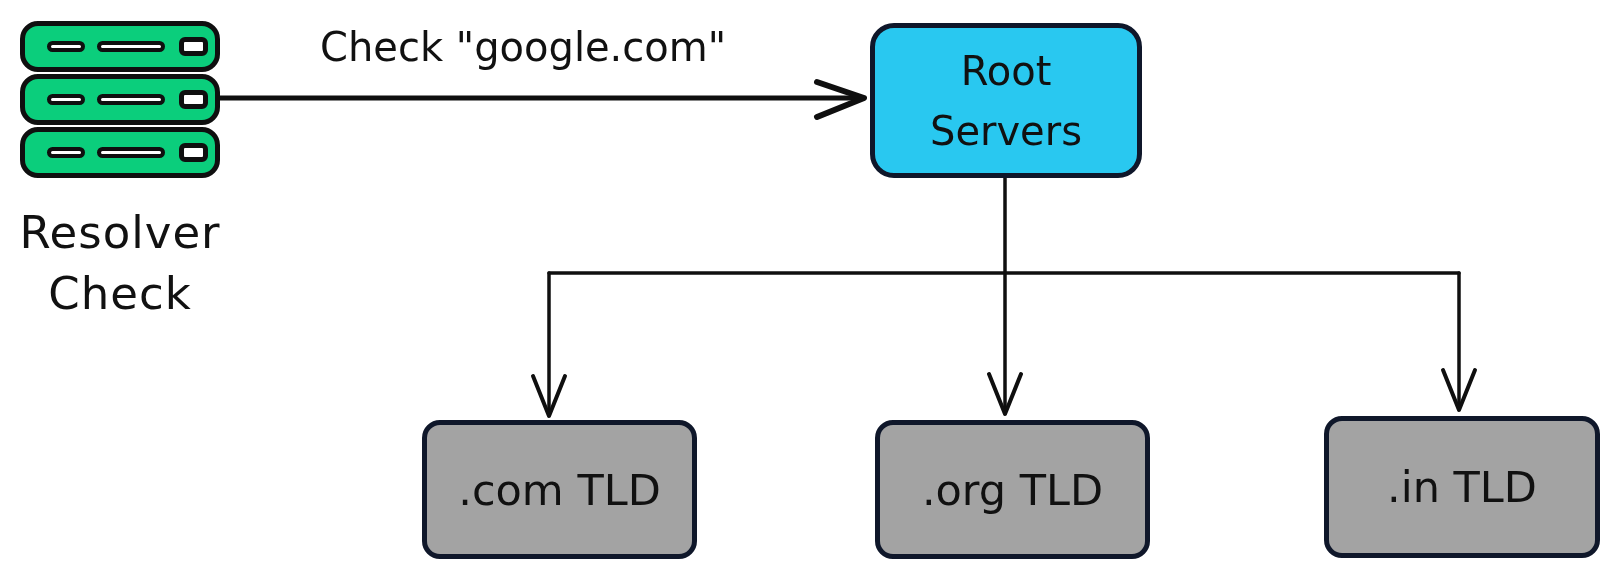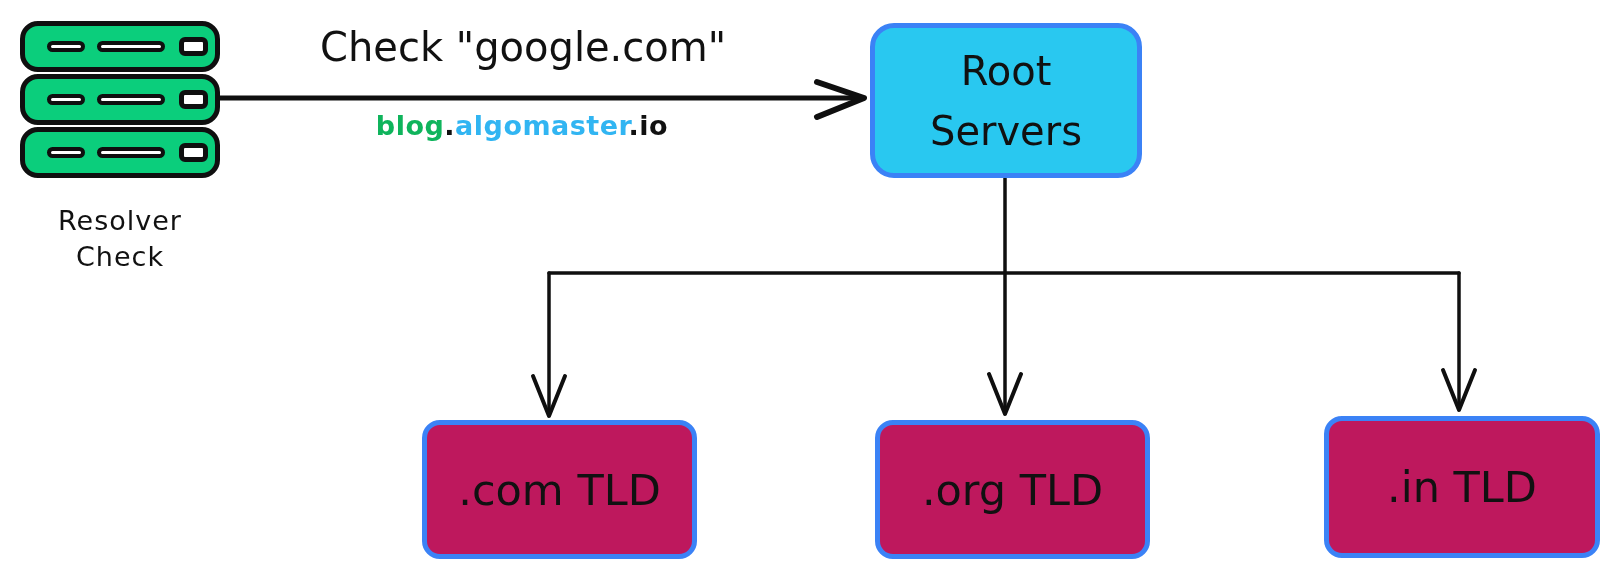--- a/index.html
+++ b/index.html
@@ -51,21 +51,21 @@
     border: 5px solid #0f0f0f;
     border-radius: 6px;
     margin-left: 2px;
   }
   
   .resolver-label {
     position: absolute;
     left: 8px; top: 203px;
     width: 224px;
     text-align: center;
-    font-size: 27px;
+    font-size: 45px;
     line-height: 1.35;
     letter-spacing: 1px;
   }
   .arrow-label {
     position: absolute;
     left: 320px; top: 24px;
     width: 404px;
     text-align: center;
     font-size: 40px;
     white-space: nowrap;
@@ -79,37 +79,37 @@
     font-weight: bold;
     letter-spacing: 0.5px;
   }
   .wm-blog { color: #0fb45c; }
   .wm-algomaster { color: #31b5f2; }
   .wm-dot, .wm-io { color: #111111; }
   
   .node {
     position: absolute;
     box-sizing: border-box;
-    border: 5px solid #3b82f6;
+    border: 5px solid #0f172a;
     display: flex;
     flex-direction: column;
     align-items: center;
     justify-content: center;
     text-align: center;
   }
   .node-root {
     left: 870px; top: 23px;
     width: 272px; height: 155px;
     background: #29c8f0;
     border-radius: 24px;
     font-size: 40px;
     line-height: 1.5;
   }
   .node-tld {
-    background: #be185d;
+    background: #a3a3a3;
     border-radius: 18px;
     font-size: 43px;
     width: 275px; height: 139px;
   }
   .node-tld-com { left: 422px; top: 420px; }
   .node-tld-org { left: 875px; top: 420px; }
   .node-tld-in  { left: 1324px; top: 416px; width: 276px; height: 142px; }
 </style>
 </head>
 <body>
@@ -150,23 +150,20 @@
     </div>
   </div>
 
   <div class="resolver-label">
     <div>Resolver</div>
     <div>Check</div>
   </div>
 
   <div class="arrow-label">Check "google.com"</div>
 
-  <div class="watermark">
-    <span class="wm-blog">blog</span><span class="wm-dot">.</span><span class="wm-algomaster">algomaster</span><span class="wm-dot">.</span><span class="wm-io">io</span>
-  </div>
 
   <div class="node node-root">
     <div>Root</div>
     <div>Servers</div>
   </div>
 
   <div class="node node-tld node-tld-com">
     <div>.com TLD</div>
   </div>
   <div class="node node-tld node-tld-org">

